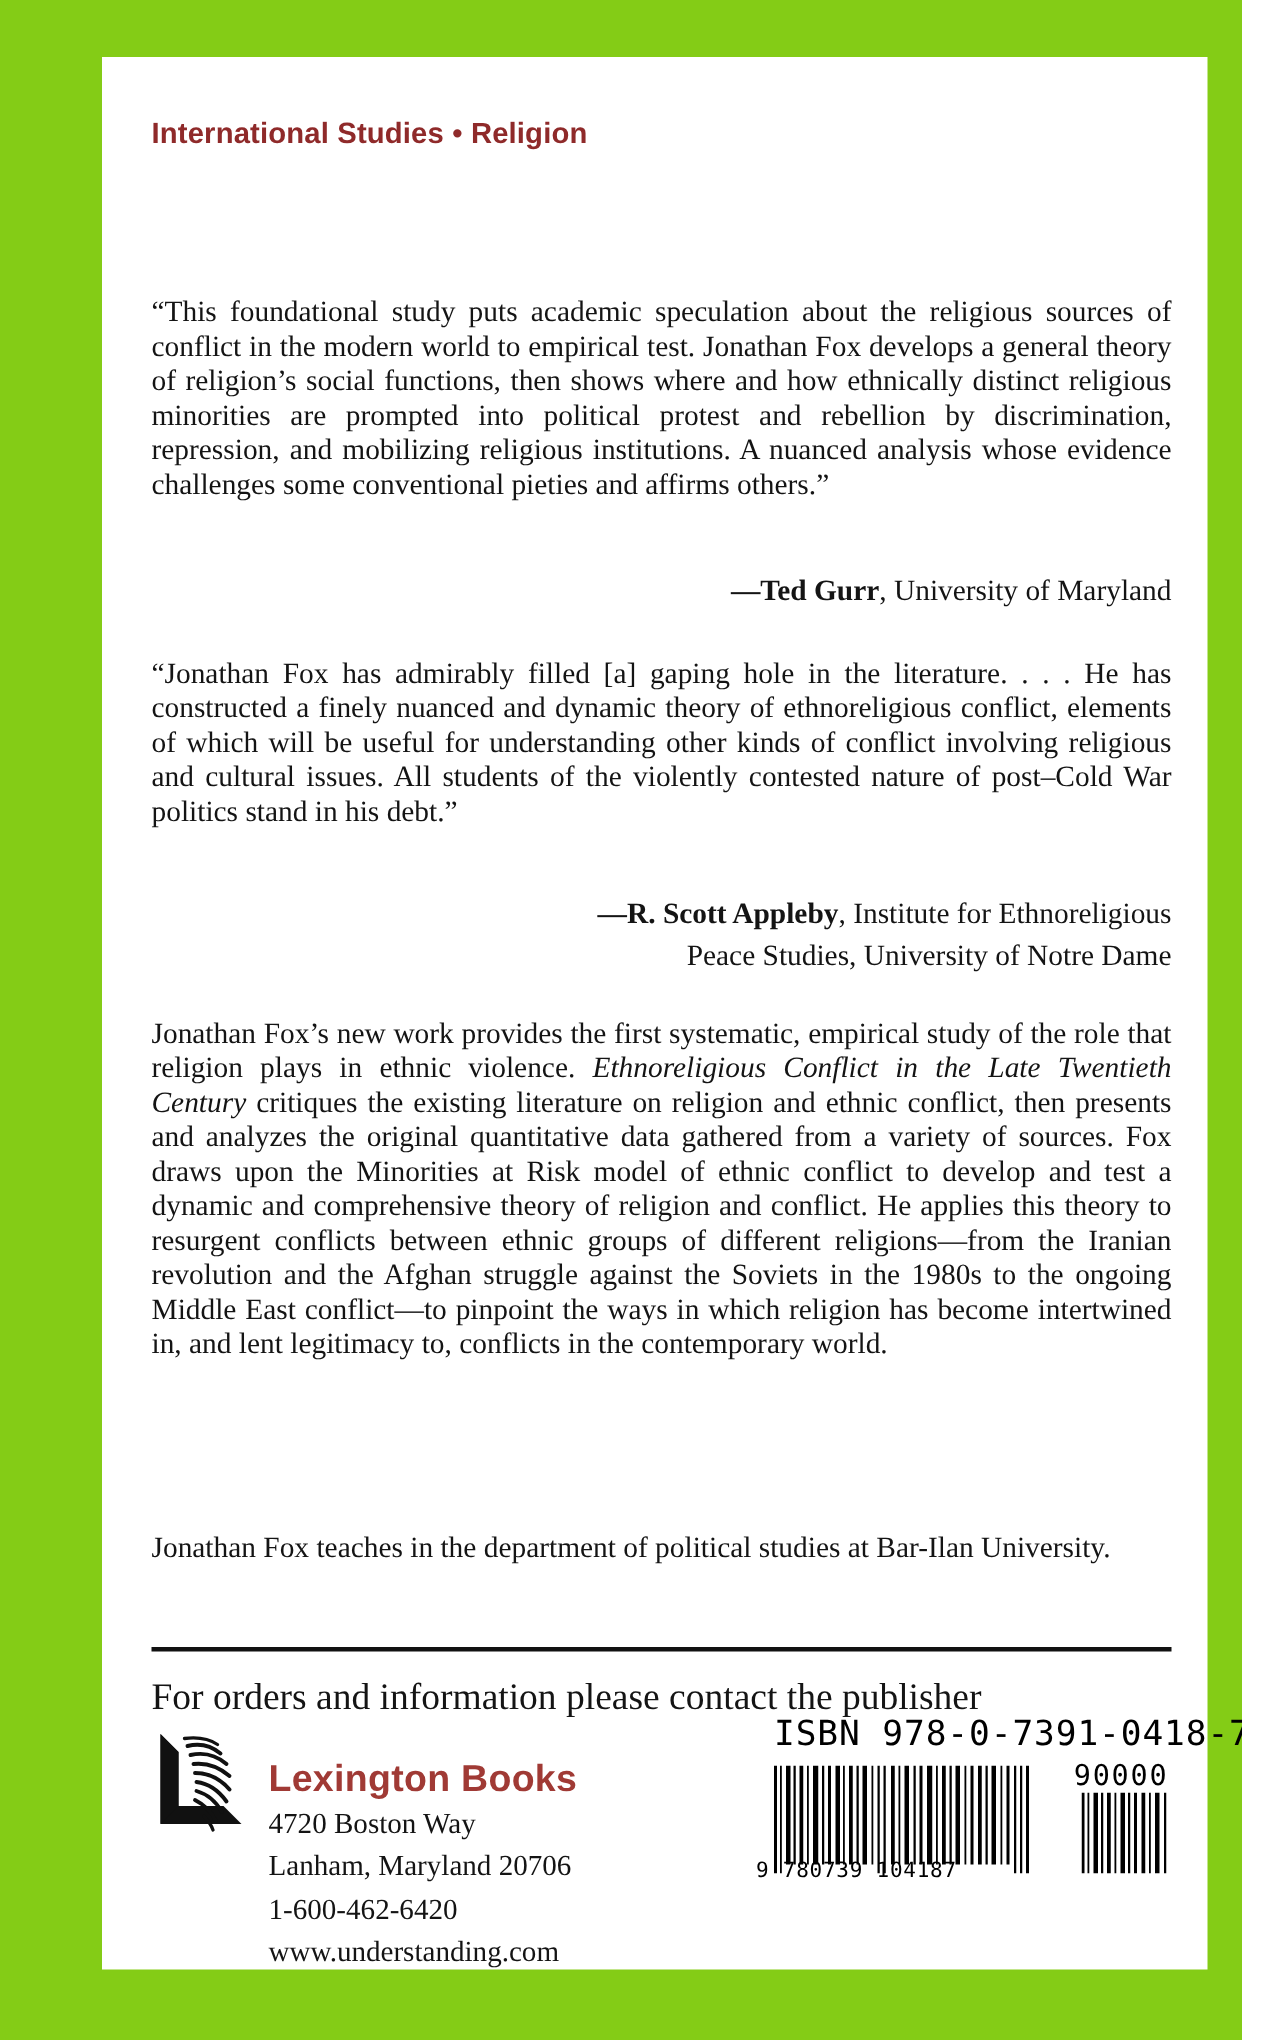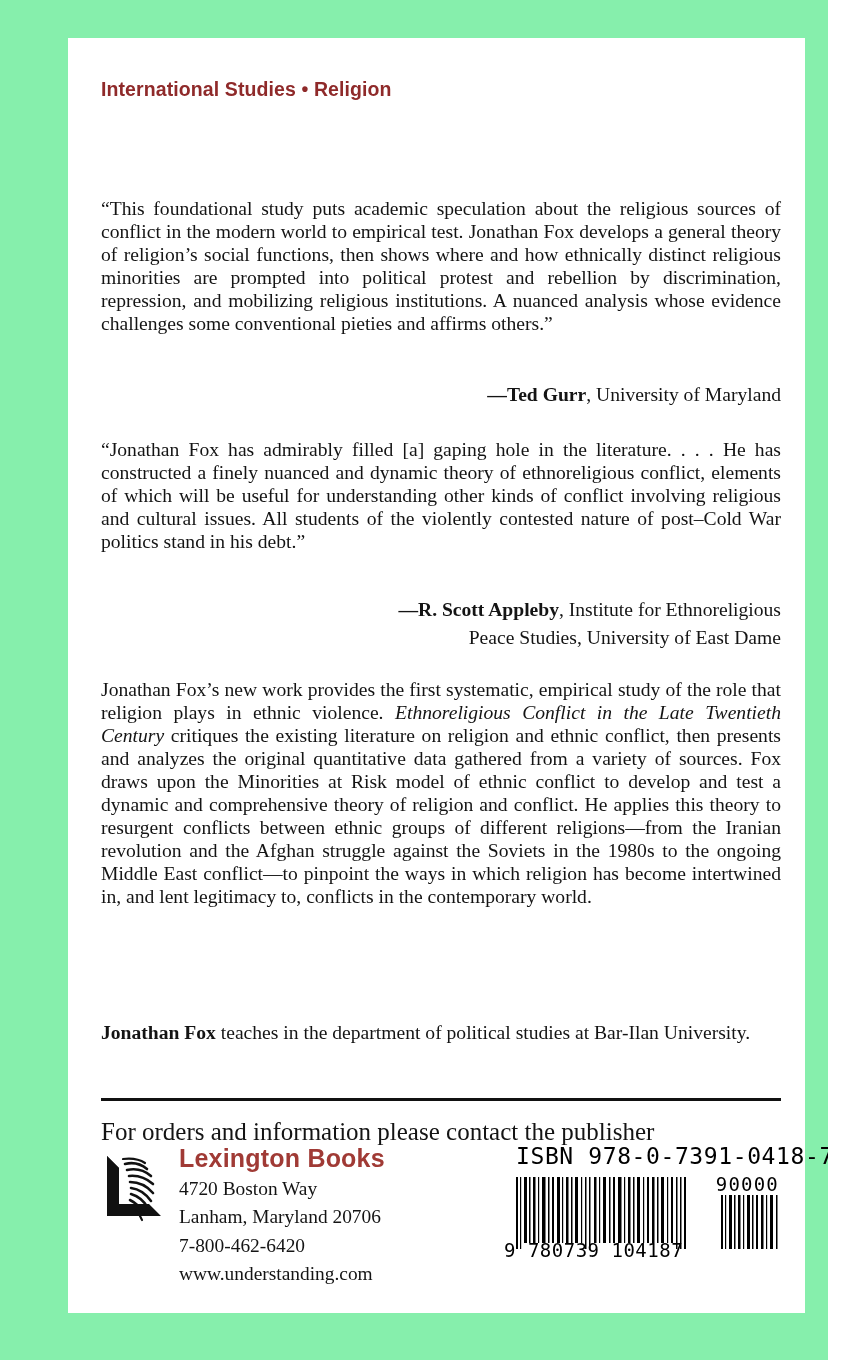--- a/index.html
+++ b/index.html
@@ -10,21 +10,21 @@
   body {
     width: 856px;
     height: 1360px;
     font-family: "Liberation Serif", serif;
   }
 
   .cover {
     position: relative;
     width: 828px;
     height: 1360px;
-    background: #86efac;
+    background: #84cc16;
     box-sizing: border-box;
     overflow: hidden;
   }
 
   .panel {
     position: absolute;
     left: 68px;
     top: 38px;
     width: 737px;
     height: 1275px;
@@ -84,21 +84,21 @@
 
   .bio {
     position: absolute;
     left: 0;
     top: 981px;
     width: 680px;
     font-size: 19.6px;
     line-height: 28.2px;
     color: #141414;
   }
-  .bio b { font-weight: 700; margin-top: 47px; }
+  .bio b { font-weight: 400; margin-top: 47px; }
 
   .rule {
     position: absolute;
     left: 0;
     top: 1060px;
     width: 680px;
     height: 2.5px;
     background: #111111;
   }
 
@@ -127,20 +127,21 @@
     width: 330px;
   }
   .pub-name {
     font-family: "Liberation Sans", sans-serif;
     font-size: 25px;
     font-weight: 600;
     color: #a03a35;
     letter-spacing: .2px;
     line-height: 30px;
     margin-bottom: 2px;
+    margin-top: 28px;
   }
   .pub-line {
     font-size: 19.4px;
     line-height: 28.4px;
     color: #141414;
     white-space: nowrap;
   }
 
   .barcode-area {
     position: absolute;
@@ -181,21 +182,21 @@
   }
   .bars-addon {
     position: absolute;
     right: 0;
     top: 18px;
     width: 60px;
     height: 54px;
   }
   .ean-digits {
     font-family: "DejaVu Sans Mono", monospace;
-    font-size: 19px;
+    font-size: 14px;
     letter-spacing: .5px;
     color: #000;
     position: absolute;
     left: -12px;
     top: 62px;
     white-space: nowrap;
     text-align: right;
   }
   .ital { font-style: italic; }
 </style>
@@ -211,21 +212,21 @@
       <div class="blurb" id="blurb1">“This foundational study puts academic speculation about the religious sources of conflict in the modern world to empirical test. Jonathan Fox develops a general theory of religion’s social functions, then shows where and how ethnically distinct religious minorities are prompted into political protest and rebellion by discrimination, repression, and mobilizing religious institutions. A nuanced analysis whose evidence challenges some conventional pieties and affirms others.”</div>
 
       <div class="attrib" id="attrib1">
         <b>—Ted Gurr</b><span>, University of Maryland</span>
       </div>
 
       <div class="blurb" id="blurb2">“Jonathan Fox has admirably filled [a] gaping hole in the literature. . . . He has constructed a finely nuanced and dynamic theory of ethnoreligious conflict, elements of which will be useful for understanding other kinds of conflict involving religious and cultural issues. All students of the violently contested nature of post–Cold War politics stand in his debt.”</div>
 
       <div class="attrib" id="attrib2">
         <div><b>—R. Scott Appleby</b><span>, Institute for Ethnoreligious</span></div>
-        <div>Peace Studies, University of East Dame</div>
+        <div>Peace Studies, University of Notre Dame</div>
       </div>
 
       <div class="blurb" id="body-copy">
         <span>Jonathan Fox’s new work provides the first systematic, empirical study of the role that religion plays in ethnic violence. </span><span class="ital">Ethnoreligious Conflict in the Late Twentieth Century</span><span> critiques the existing literature on religion and ethnic conflict, then presents and analyzes the original quantitative data gathered from a variety of sources. Fox draws upon the Minorities at Risk model of ethnic conflict to develop and test a dynamic and comprehensive theory of religion and conflict. He applies this theory to resurgent conflicts between ethnic groups of different religions—from the Iranian revolution and the Afghan struggle against the Soviets in the 1980s to the ongoing Middle East conflict—to pinpoint the ways in which religion has become intertwined in, and lent legitimacy to, conflicts in the contemporary world.</span>
       </div>
 
       <div class="bio">
         <b>Jonathan Fox</b><span> teaches in the department of political studies at Bar-Ilan University.</span>
       </div>
 
@@ -250,21 +251,21 @@
             <path d="M20 11 C28 10 36 11 42 15"></path>
             <path d="M33 63 C36 66 38 69 39 72"></path>
           </g>
         </svg>
       </div>
 
       <div class="pub-block">
         <div class="pub-name">Lexington Books</div>
         <div class="pub-line">4720 Boston Way</div>
         <div class="pub-line">Lanham, Maryland 20706</div>
-        <div class="pub-line">7-800-462-6420</div>
+        <div class="pub-line">1-600-462-6420</div>
         <div class="pub-line">www.understanding.com</div>
       </div>
 
       <div class="barcode-area">
         <div class="isbn-text">ISBN 978-0-7391-0418-7</div>
         <div class="addon-text">90000</div>
         <div class="bars-row">
           <svg class="bars-main" viewBox="0 0 172 72" preserveAspectRatio="none" aria-hidden="true">
             <rect x="0" y="0" width="2" height="72" fill="#000"></rect>
             <rect x="4" y="0" width="1.2" height="72" fill="#000"></rect>

